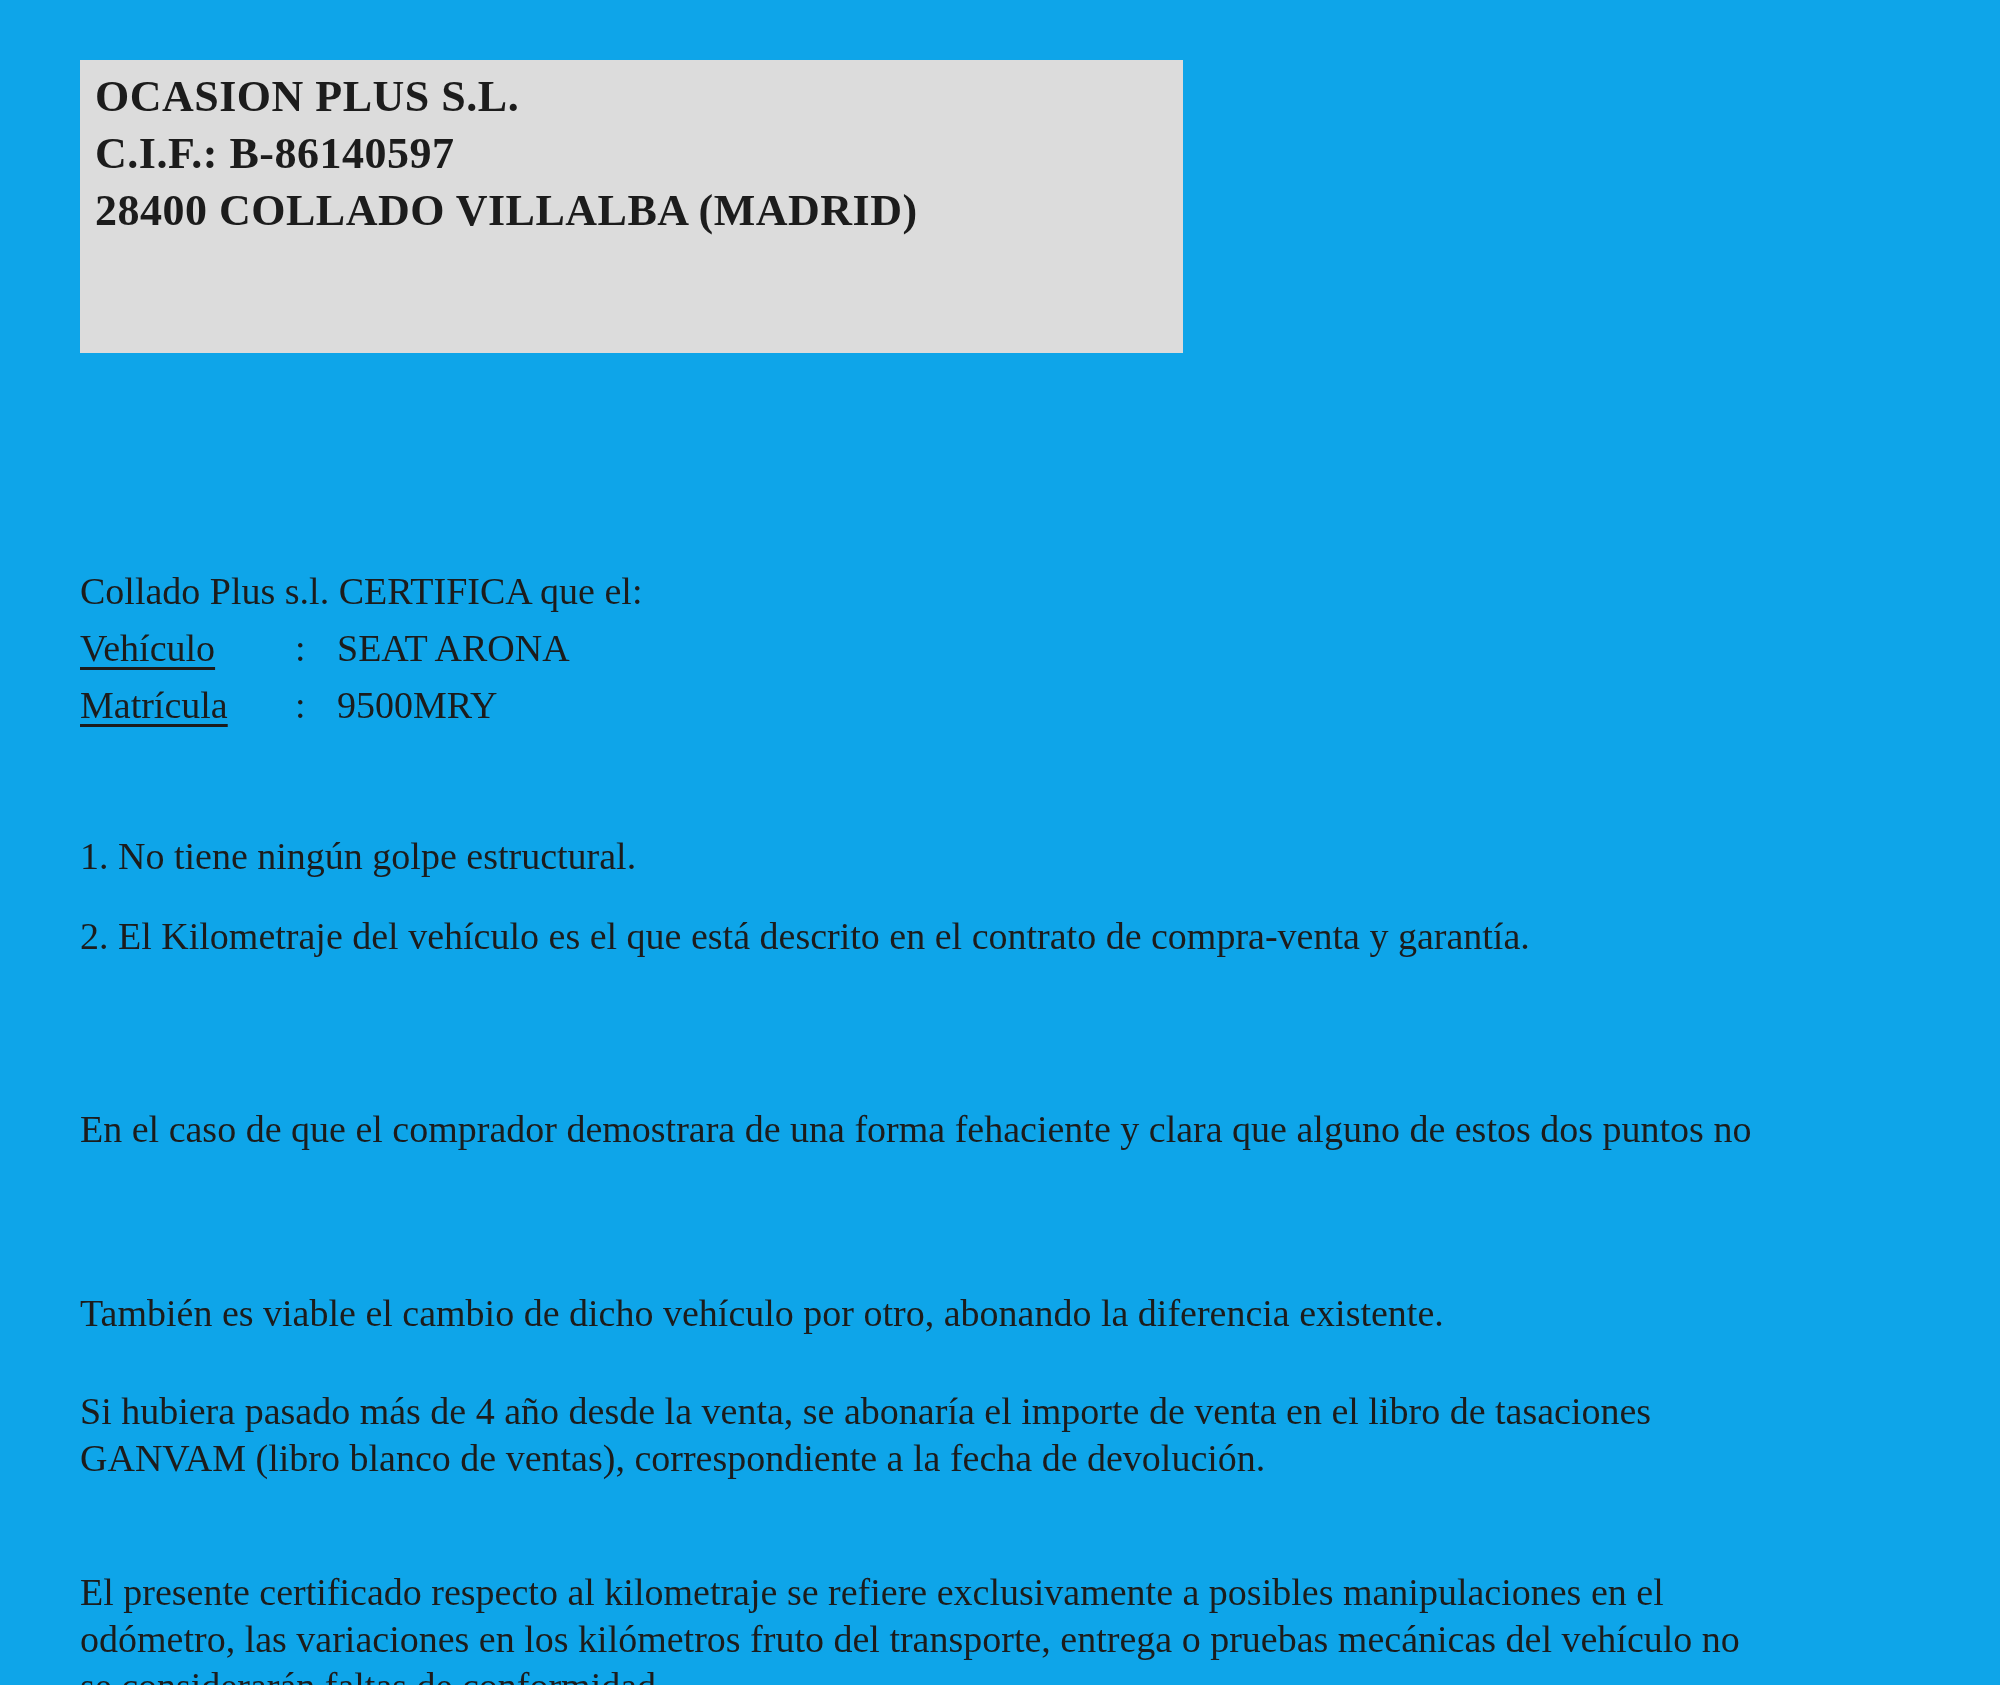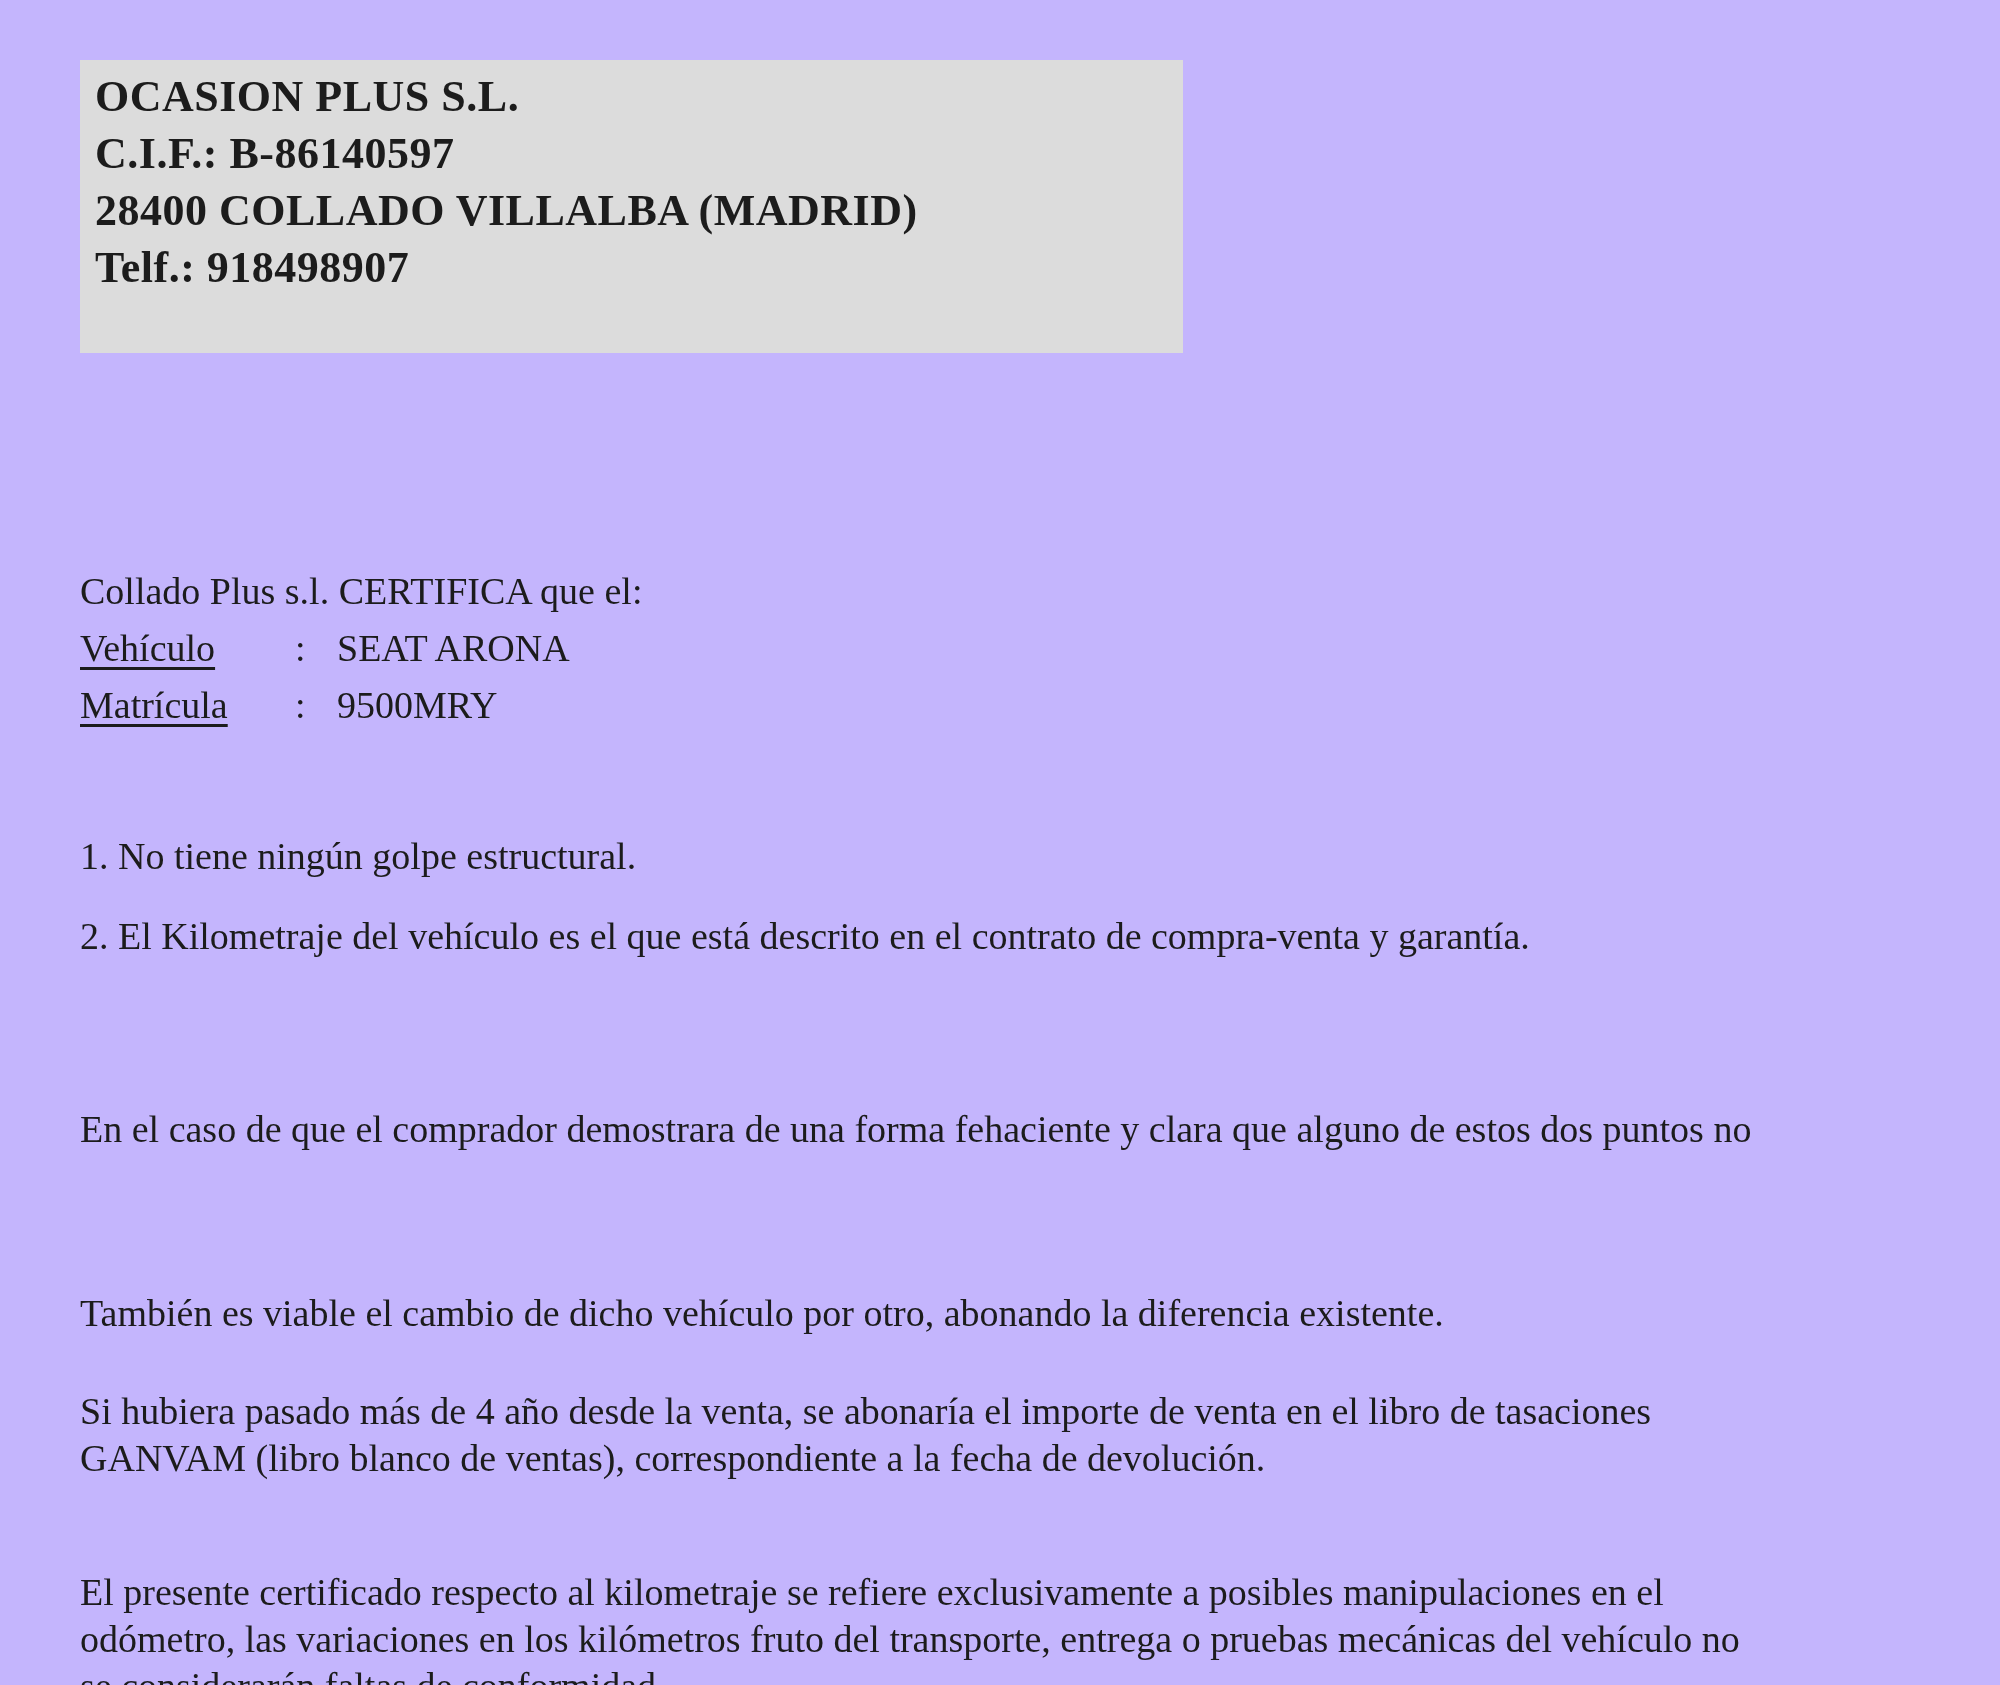--- a/index.html
+++ b/index.html
@@ -4,21 +4,21 @@
 <style>
   html, body {
     margin: 0;
     padding: 0;
     background: #ffffff;
   }
   .page {
     position: relative;
     width: 2000px;
     height: 1685px;
-    background: #c4b5fd;
+    background: #0ea5e9;
     font-family: "Liberation Serif", "DejaVu Serif", serif;
     color: #1c1c1c;
     overflow: hidden;
   }
   .header-box {
     position: absolute;
     top: 60px;
     left: 80px;
     width: 1103px;
     height: 293px;
@@ -93,21 +93,20 @@
 </style>
 </head>
 <body>
 
 <div class="page">
 
   <div class="header-box">
     <div class="line">OCASION PLUS S.L.</div>
     <div class="line">C.I.F.: B-86140597</div>
     <div class="line">28400 COLLADO VILLALBA (MADRID)</div>
-    <div class="line">Telf.: 918498907</div>
   </div>
 
 
   <div class="cert-intro">Collado Plus s.l. CERTIFICA que el:</div>
 
   <div class="fields">
     <div class="field-row">
       <span class="field-label">Vehículo</span>
         <span class="field-sep">:</span>
         <span class="field-value">SEAT ARONA</span>

